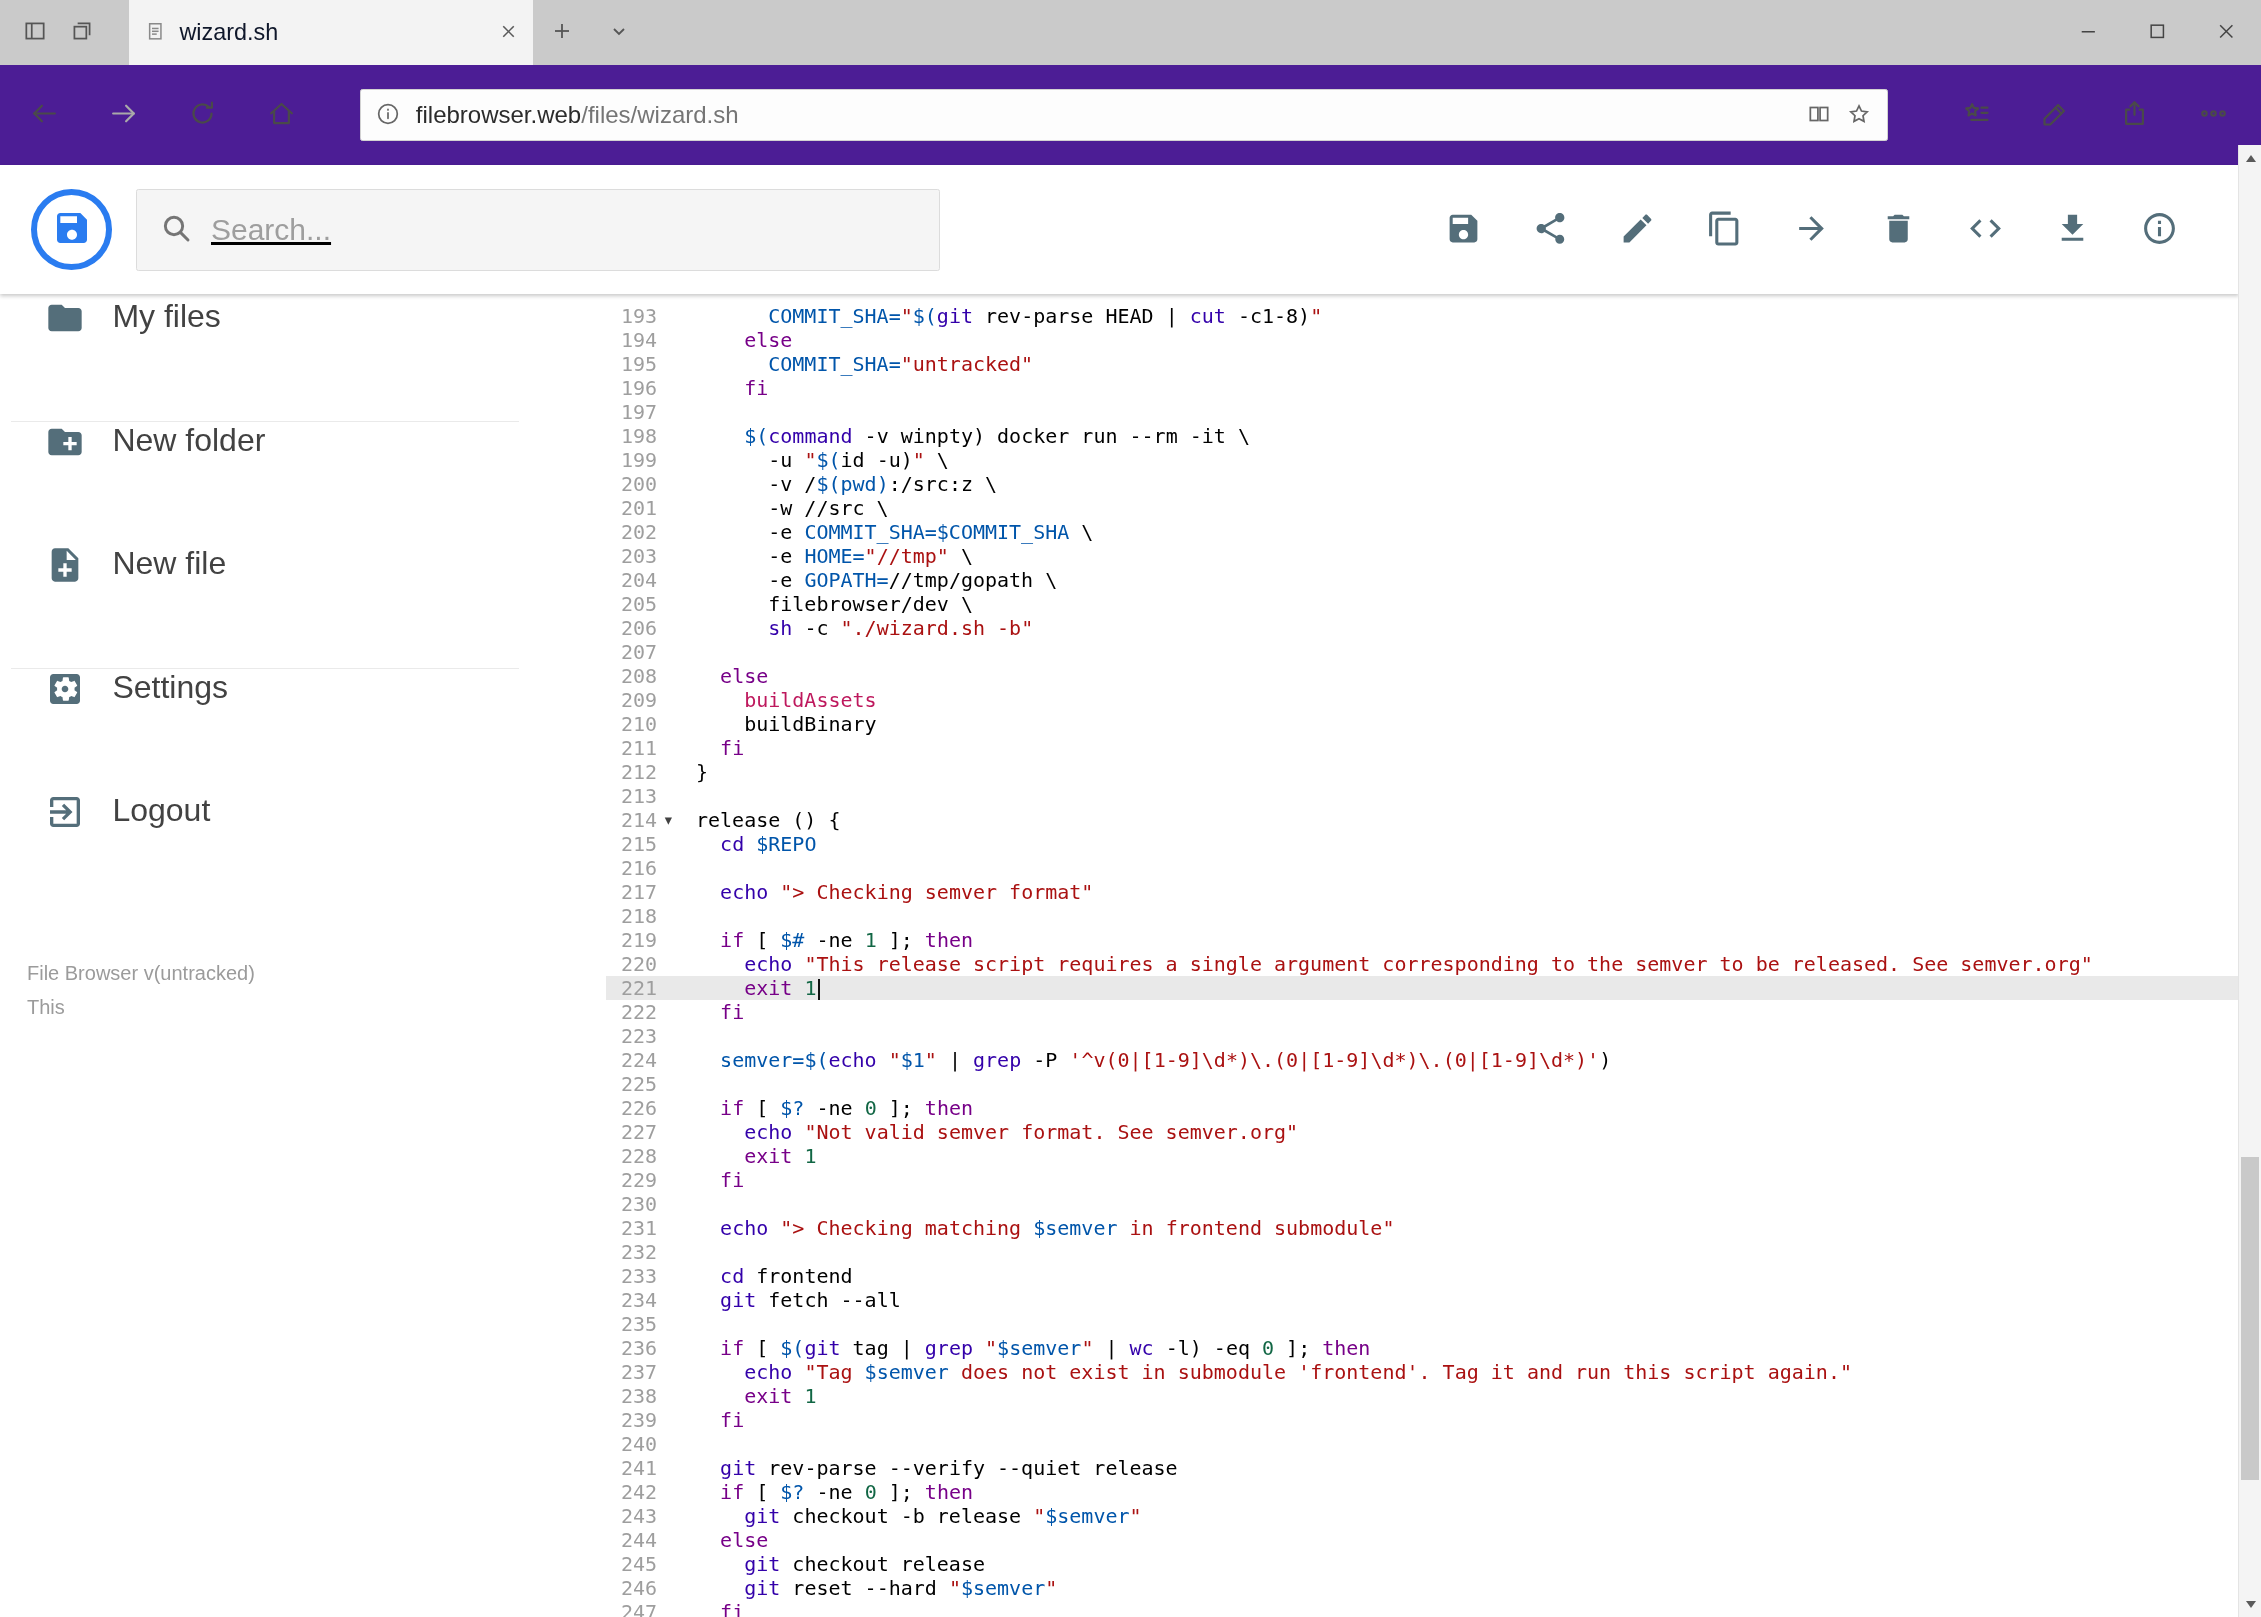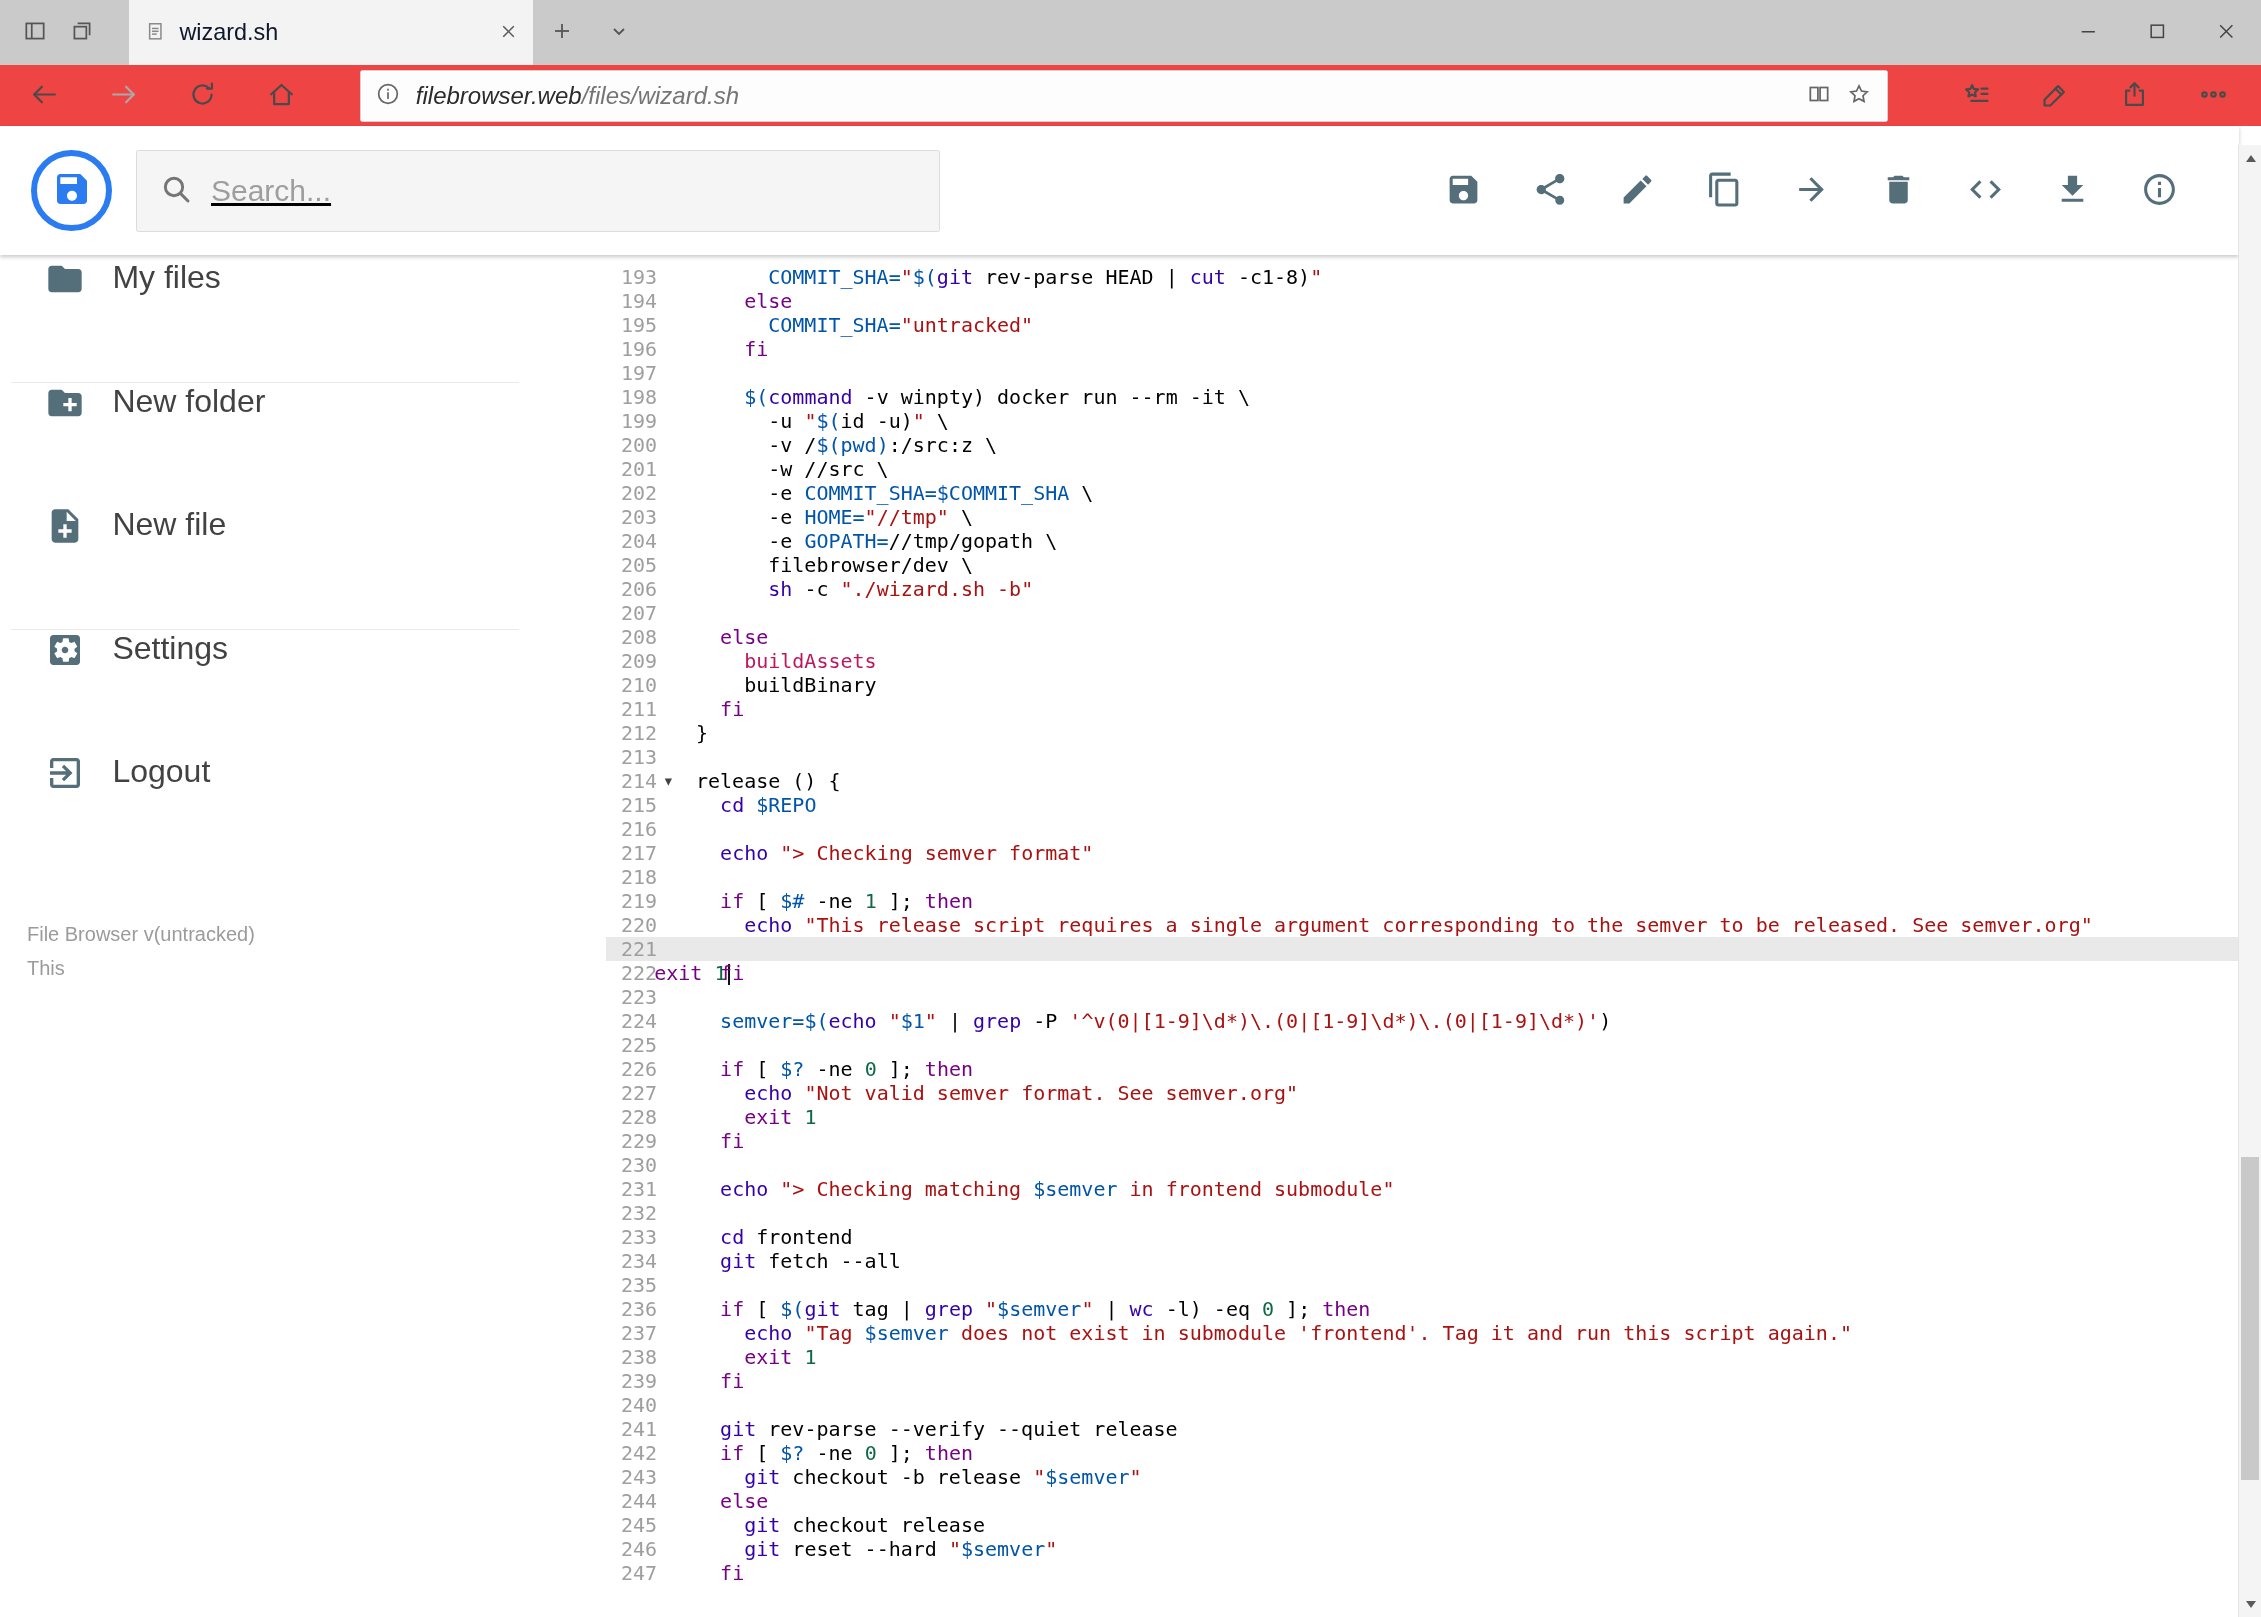--- a/index.html
+++ b/index.html
@@ -20,21 +20,21 @@
   .tab-close svg { width:21px; height:21px; stroke:#5a5a5a; stroke-width:1.8; }
   .newtab { width:57px; background:none; border:none; display:flex; align-items:center;
             justify-content:center; cursor:pointer; }
   .newtab svg { width:24px; height:24px; stroke:#555; stroke-width:1.8; }
   .win-controls { margin-left:auto; display:flex; }
   .win-btn { width:69px; background:none; border:none; display:flex; align-items:center;
              justify-content:center; cursor:pointer; }
   .win-btn svg { width:22.6px; height:22.6px; stroke:#444; fill:none; stroke-width:1.6; }
 
   
-  .navbar { height:61px; background:#ef4444; display:flex; align-items:center;font-style:italic; }
+  .navbar { height:100px; background:#4c1d95; display:flex; align-items:center; }
   .nav-btn { width:79px; height:80px; background:none; border:none; display:flex;
              align-items:center; justify-content:center; cursor:pointer; }
   .nav-btn svg { width:31px; height:31px; fill:none; stroke:#4a4a4a; stroke-width:1.7;
                  stroke-linecap:round; stroke-linejoin:round; }
   .nav-btn.disabled svg { stroke:#a9a9a9; }
   .nav-btn:first-child { margin-left:4.8px; }
   .urlbar { margin-left:39px; width:1528px; height:52px; background:#fdfdfd;
             border:0.8px solid #d2d2d2; border-radius:2.4px; display:flex; align-items:center;
             padding:0 14.5px; gap:14.5px; cursor:text; }
   .urlbar svg { width:26px; height:26px; fill:none; stroke:#666; stroke-width:1.6;
@@ -75,21 +75,21 @@
   .side-icon svg { width:40px; height:40px; fill:#546e7a; }
   .side-label { font-size:32px; color:#424242; }
   .side-divider { border-top:1.6px solid #eaeaea; margin:0 14.5px 0 11.3px; }
   .side-footer { margin-top:47px; padding-left:27px; }
   .footer-version { font-size:20px; color:#9b9b9b; }
   .footer-help { font-size:20px; color:#9b9b9b; margin-top:11.3px; cursor:pointer; }
 
   .editor { flex:1; padding-top:9.7px; padding-left:73px; overflow:hidden;
             font-family:"DejaVu Sans Mono", monospace; font-size:20px; line-height:24px; }
   .crow { display:flex; height:24px; }
-  .crow.active { background:#e9e9e9;flex-direction:column; }
+  .crow.active { background:#e9e9e9; }
   .ln { width:51px; text-align:right; color:#9e9e9e; flex-shrink:0; }
   .fold { width:39px; flex-shrink:0; color:#424242; font-size:18.6px; padding-left:5.7px; }
   .codetxt { white-space:pre; }
   .caret { display:inline-block; width:2.4px; height:21px; background:#111;
            vertical-align:middle; margin-left:1.6px; }
 
   
   .scrollbar { position:absolute; top:145px; right:0; width:22.6px; height:1473px;
                background:#f4f4f4; border-left:0.8px solid #e4e4e4; z-index:5; }
   .sb-arrow { position:absolute; left:0; width:22.6px; height:27.4px; display:flex;

